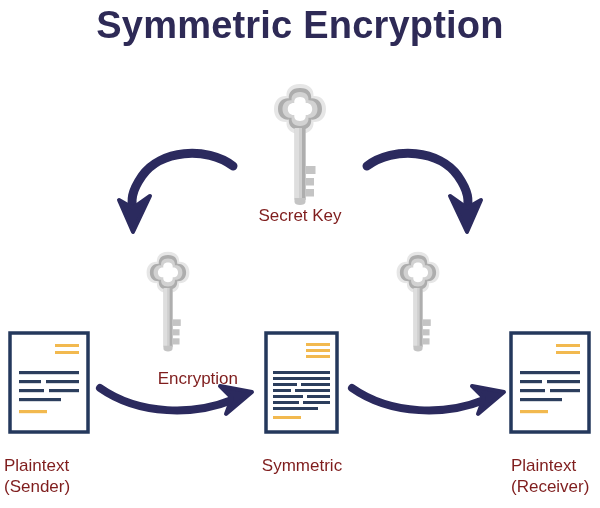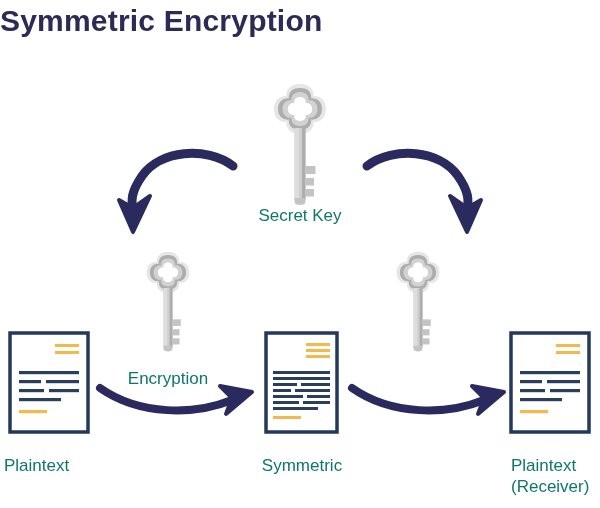--- a/index.html
+++ b/index.html
@@ -15,30 +15,31 @@
     overflow: hidden;
     font-family: "Liberation Sans", sans-serif;
   }
   .abs { position: absolute; }
 
   
   #title {
     left: 0;
     top: 4px;
     width: 600px;
-    font-size: 30px;
+    text-align: center;
+    font-size: 38px;
     font-weight: 600;
     letter-spacing: 0.2px;
     color: #2e2a56;
     font-family: "Liberation Sans", sans-serif;
   }
 
   
   .caption {
-    color: #0f766e;
+    color: #7f1d1d;
     font-size: 17px;
     line-height: 21px;
     font-family: "Liberation Sans", sans-serif;
     white-space: nowrap;
   }
   .caption.center { text-align: center; }
 
   
   svg.layer {
     position: absolute;
@@ -150,21 +151,21 @@
     <path d="M34 17 C 38.6 17, 40 19.8, 39.7 23 C 43.3 22.7, 46.2 25, 46.2 29 C 46.2 33, 43.3 35.3, 39.7 35 C 40 38.2, 38.6 41, 34 41 C 29.4 41, 28 38.2, 28.3 35 C 24.7 35.3, 21.8 33, 21.8 29 C 21.8 25, 24.7 22.7, 28.3 23 C 28 19.8, 29.4 17, 34 17 Z" fill="#ffffff"></path>
     <rect x="28.5" y="48" width="11" height="72" rx="2" fill="#cfcfcf"></rect>
     <rect x="28.5" y="48" width="4.5" height="72" fill="#dedede"></rect>
     <rect x="36" y="48" width="3.5" height="72" fill="#aeaeae"></rect>
     <rect x="39.5" y="86" width="10" height="8" fill="#c4c4c4"></rect>
     <rect x="39.5" y="98" width="8.5" height="7.5" fill="#c4c4c4"></rect>
     <rect x="39.5" y="109" width="8.5" height="7.5" fill="#c4c4c4"></rect>
     <path d="M28.5 118 L39.5 118 L39.5 122 C 39.5 124, 37 125, 34 125 C 31 125, 28.5 124, 28.5 122 Z" fill="#c4c4c4"></path>
   </svg>
 
-  <div class="abs caption center" style="left:98px; top:368px; width:140px;">Encryption</div>
+  <div class="abs caption center" style="left:98px; top:368px; width:140px;text-align:right;">Encryption</div>
 
   <svg class="node" style="left:390px; top:248px; width:56px; height:104px;" viewBox="0 0 68 125">
     <path d="M34 4 C 44 4, 48 10, 47.5 16 C 54 15.5, 60 20, 60 29 C 60 38, 54 42.5, 47.5 42 C 48 48, 44 54, 34 54 C 24 54, 20 48, 20.5 42 C 14 42.5, 8 38, 8 29 C 8 20, 14 15.5, 20.5 16 C 20 10, 24 4, 34 4 Z" fill="#e6e6e6"></path>
     <path d="M34 8 C 42.5 8, 45.6 13, 45.2 18.4 C 51 18, 56 21.8, 56 29 C 56 36.2, 51 40, 45.2 39.6 C 45.6 45, 42.5 50, 34 50 C 25.5 50, 22.4 45, 22.8 39.6 C 17 40, 12 36.2, 12 29 C 12 21.8, 17 18, 22.8 18.4 C 22.4 13, 25.5 8, 34 8 Z" fill="#adadad"></path>
     <path d="M34 12 C 40.5 12, 42.8 15.7, 42.4 20.2 C 47.5 19.8, 51.5 23, 51.5 29 C 51.5 35, 47.5 38.2, 42.4 37.8 C 42.8 42.3, 40.5 46, 34 46 C 27.5 46, 25.2 42.3, 25.6 37.8 C 20.5 38.2, 16.5 35, 16.5 29 C 16.5 23, 20.5 19.8, 25.6 20.2 C 25.2 15.7, 27.5 12, 34 12 Z" fill="#d2d2d2"></path>
     <path d="M34 17 C 38.6 17, 40 19.8, 39.7 23 C 43.3 22.7, 46.2 25, 46.2 29 C 46.2 33, 43.3 35.3, 39.7 35 C 40 38.2, 38.6 41, 34 41 C 29.4 41, 28 38.2, 28.3 35 C 24.7 35.3, 21.8 33, 21.8 29 C 21.8 25, 24.7 22.7, 28.3 23 C 28 19.8, 29.4 17, 34 17 Z" fill="#ffffff"></path>
     <rect x="28.5" y="48" width="11" height="72" rx="2" fill="#cfcfcf"></rect>
     <rect x="28.5" y="48" width="4.5" height="72" fill="#dedede"></rect>
     <rect x="36" y="48" width="3.5" height="72" fill="#aeaeae"></rect>
     <rect x="39.5" y="86" width="10" height="8" fill="#c4c4c4"></rect>
@@ -185,20 +186,21 @@
     <rect x="38" y="49" width="33" height="3.2" fill="#2c3e5d"></rect>
     <rect x="11" y="58" width="25" height="3.2" fill="#2c3e5d"></rect>
     <rect x="41" y="58" width="30" height="3.2" fill="#2c3e5d"></rect>
     <rect x="11" y="67" width="42" height="3.2" fill="#2c3e5d"></rect>
 
     <rect x="11" y="79" width="28" height="3.2" fill="#f2b94f"></rect>
   </svg>
 
   <div class="abs caption" style="left:4px; top:455px; width:120px;">
     <div>Plaintext</div>
+    <div>(Sender)</div>
   </div>
 
   <svg class="node" style="left:264px; top:331px; width:75px; height:103px;" viewBox="0 0 75 103">
     <rect x="2" y="2" width="71" height="99" fill="#ffffff" stroke="#24385c" stroke-width="3.5"></rect>
 
     <rect x="42" y="12" width="24" height="3" fill="#f2b94f"></rect>
     <rect x="42" y="18" width="24" height="3" fill="#f2b94f"></rect>
     <rect x="42" y="24" width="24" height="3" fill="#f2b94f"></rect>
 
     <rect x="9" y="40" width="57" height="3" fill="#2c3e5d"></rect>

